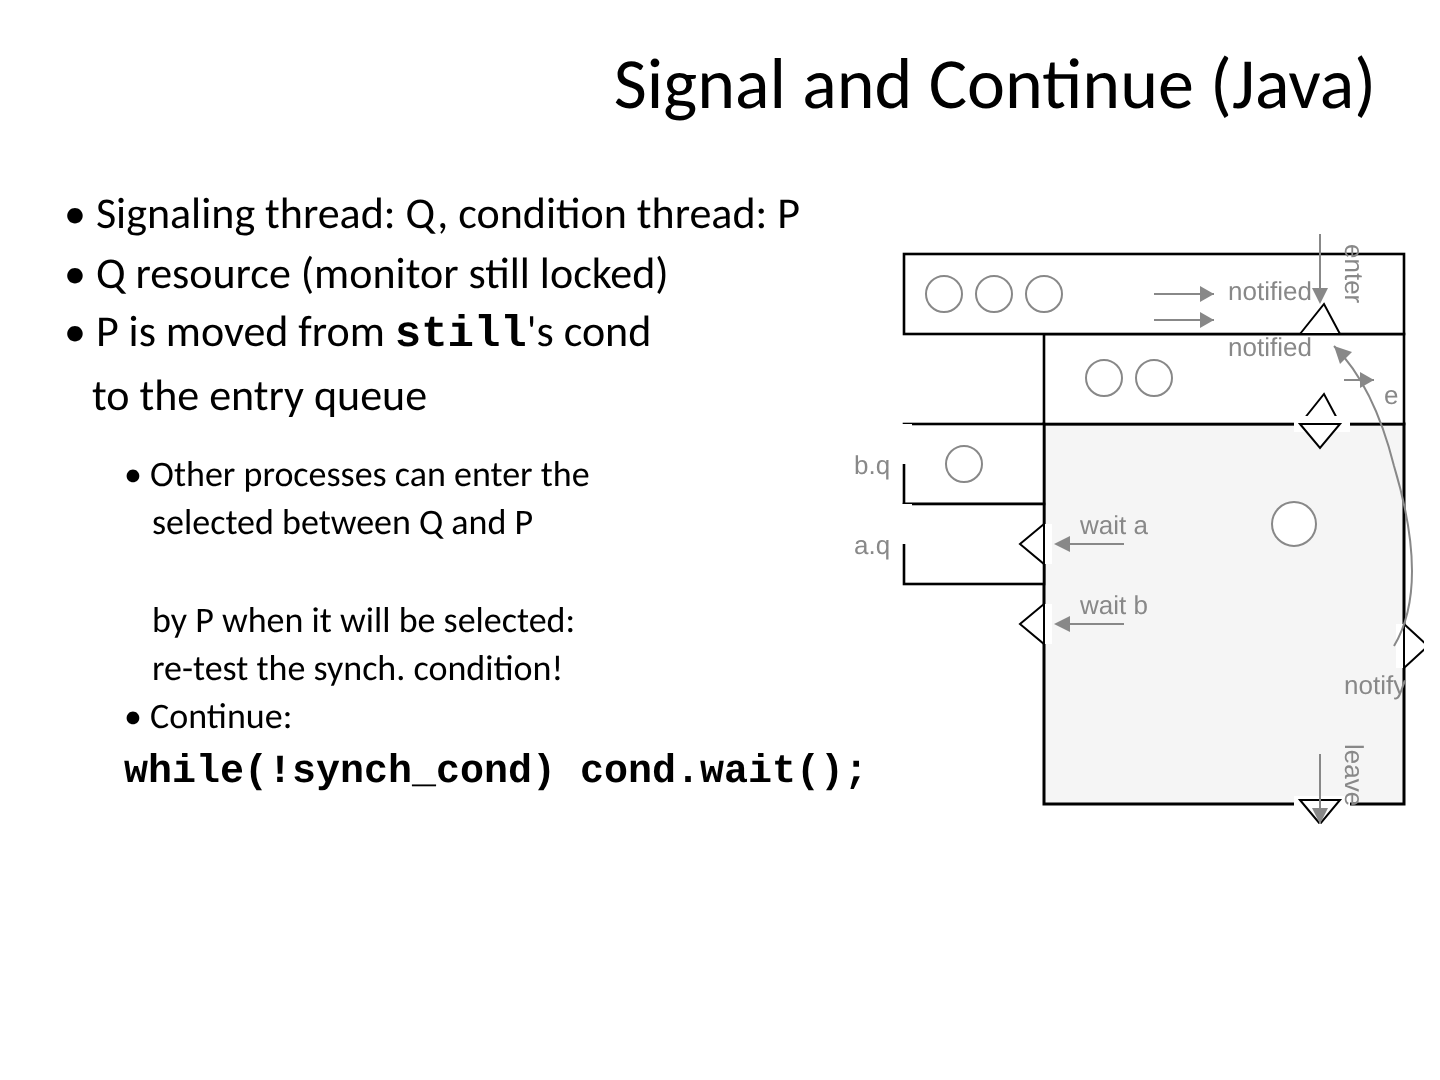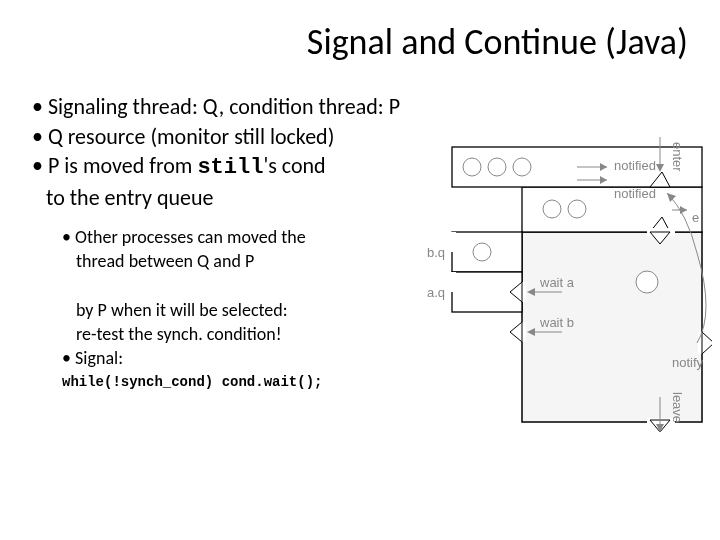--- a/index.html
+++ b/index.html
@@ -36,28 +36,28 @@
     padding-left: 30px;
   }
   .sub > li::before { content: "– "; }
   .code-inline {
     font-family: "Courier New", monospace;
     font-weight: bold;
   }
   .code-block {
     font-family: "Courier New", monospace;
     font-weight: bold;
-    font-size: 14px;
+    font-size: 20px;
     padding-left: 30px;
     margin-top: 2px;
   }
   .diagram {
     position: absolute;
     right: 8px;
-    top: 132px;
+    top: 112px;
     width: 290px;
     height: 300px;
   }
   .diagram svg { width: 100%; height: 100%; }
   .glabel {
     fill: #888;
     font-size: 13px;
     font-family: Arial, sans-serif;
   }
   .glabel-v { writing-mode: vertical-rl; text-orientation: mixed; }
@@ -72,27 +72,27 @@
     <ul>
       <li>Signaling thread: Q, condition thread: P</li>
       <li>Q resource (monitor still locked)</li>
       <li>
         <span>P is moved from </span><span class="code-inline">still</span><span>'s cond</span><br>
         <span style="padding-left:14px">to the entry queue</span>
       </li>
     </ul>
     <ul class="sub">
       <li>
-        <span>Other processes can moved the</span><br>
-        <span style="padding-left:14px">thread between Q and P</span><br>
+        <span>Other processes can enter the</span><br>
+        <span style="padding-left:14px">selected between Q and P</span><br>
         <br>
         <span style="padding-left:14px">by P when it will be selected:</span><br>
         <span style="padding-left:14px">re-test the synch. condition!</span>
       </li>
-      <li>Signal:</li>
+      <li>Continue:</li>
     </ul>
     <div class="code-block">
       <div>while(!synch_cond) cond.wait();</div>
     </div>
   </div>
 
   <div class="diagram">
     <svg viewBox="0 0 290 300">
 
       <rect x="100" y="100" width="180" height="190" fill="#f5f5f5" stroke="#000" stroke-width="1.5"></rect>

